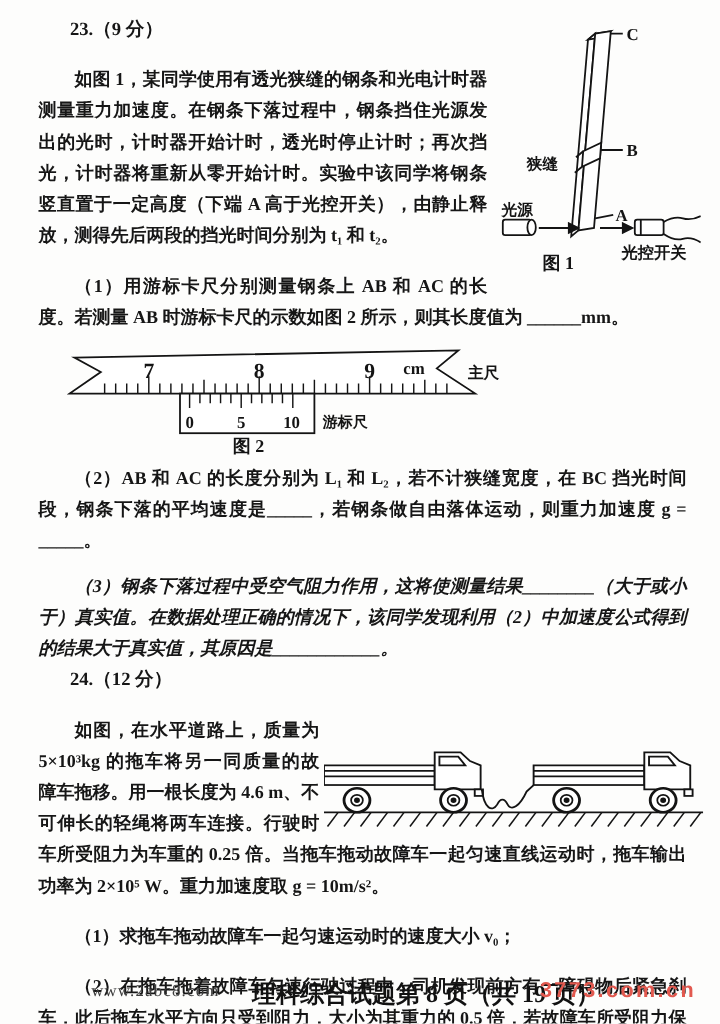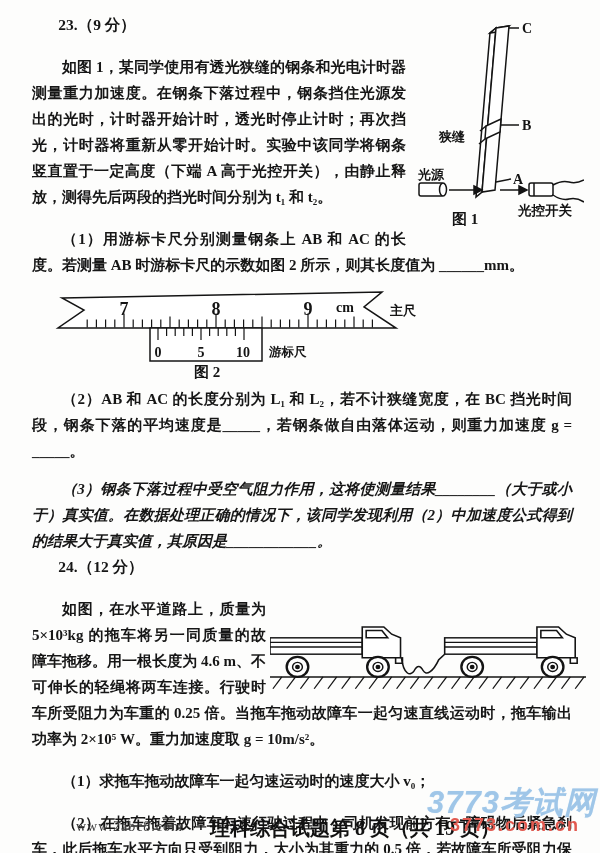--- a/index.html
+++ b/index.html
@@ -204,15 +204,14 @@
       </figure>
       <p class="indent">如图，在水平道路上，质量为 5×10³kg 的拖车将另一同质量的故障车拖移。用一根长度为 4.6 m、不可伸长的轻绳将两车连接。行驶时车所受阻力为车重的 0.25 倍。当拖车拖动故障车一起匀速直线运动时，拖车输出功率为 2×10⁵ W。重力加速度取 g = 10m/s²。</p>
     </div>
 
     <p class="indent">（1）求拖车拖动故障车一起匀速运动时的速度大小 v₀；</p>
     <p class="indent">（2）在拖车拖着故障车匀速行驶过程中，司机发现前方有一障碍物后紧急刹车，此后拖车水平方向只受到阻力，大小为其重力的 0.5 倍，若故障车所受阻力保持不变，经过多长时间故障车撞上拖车？碰撞前瞬间故障车的速率为多少？</p>
   </section>
 
   <div class="ft-site">www.2abc8.com</div>
   <div class="ft-page">理科综合试题第 8 页（共 19 页）</div>
-  <div class="wm1">3773考试网</div>
   <div class="wm2">3773.com.cn</div>
 </div>
 
 </body></html>

